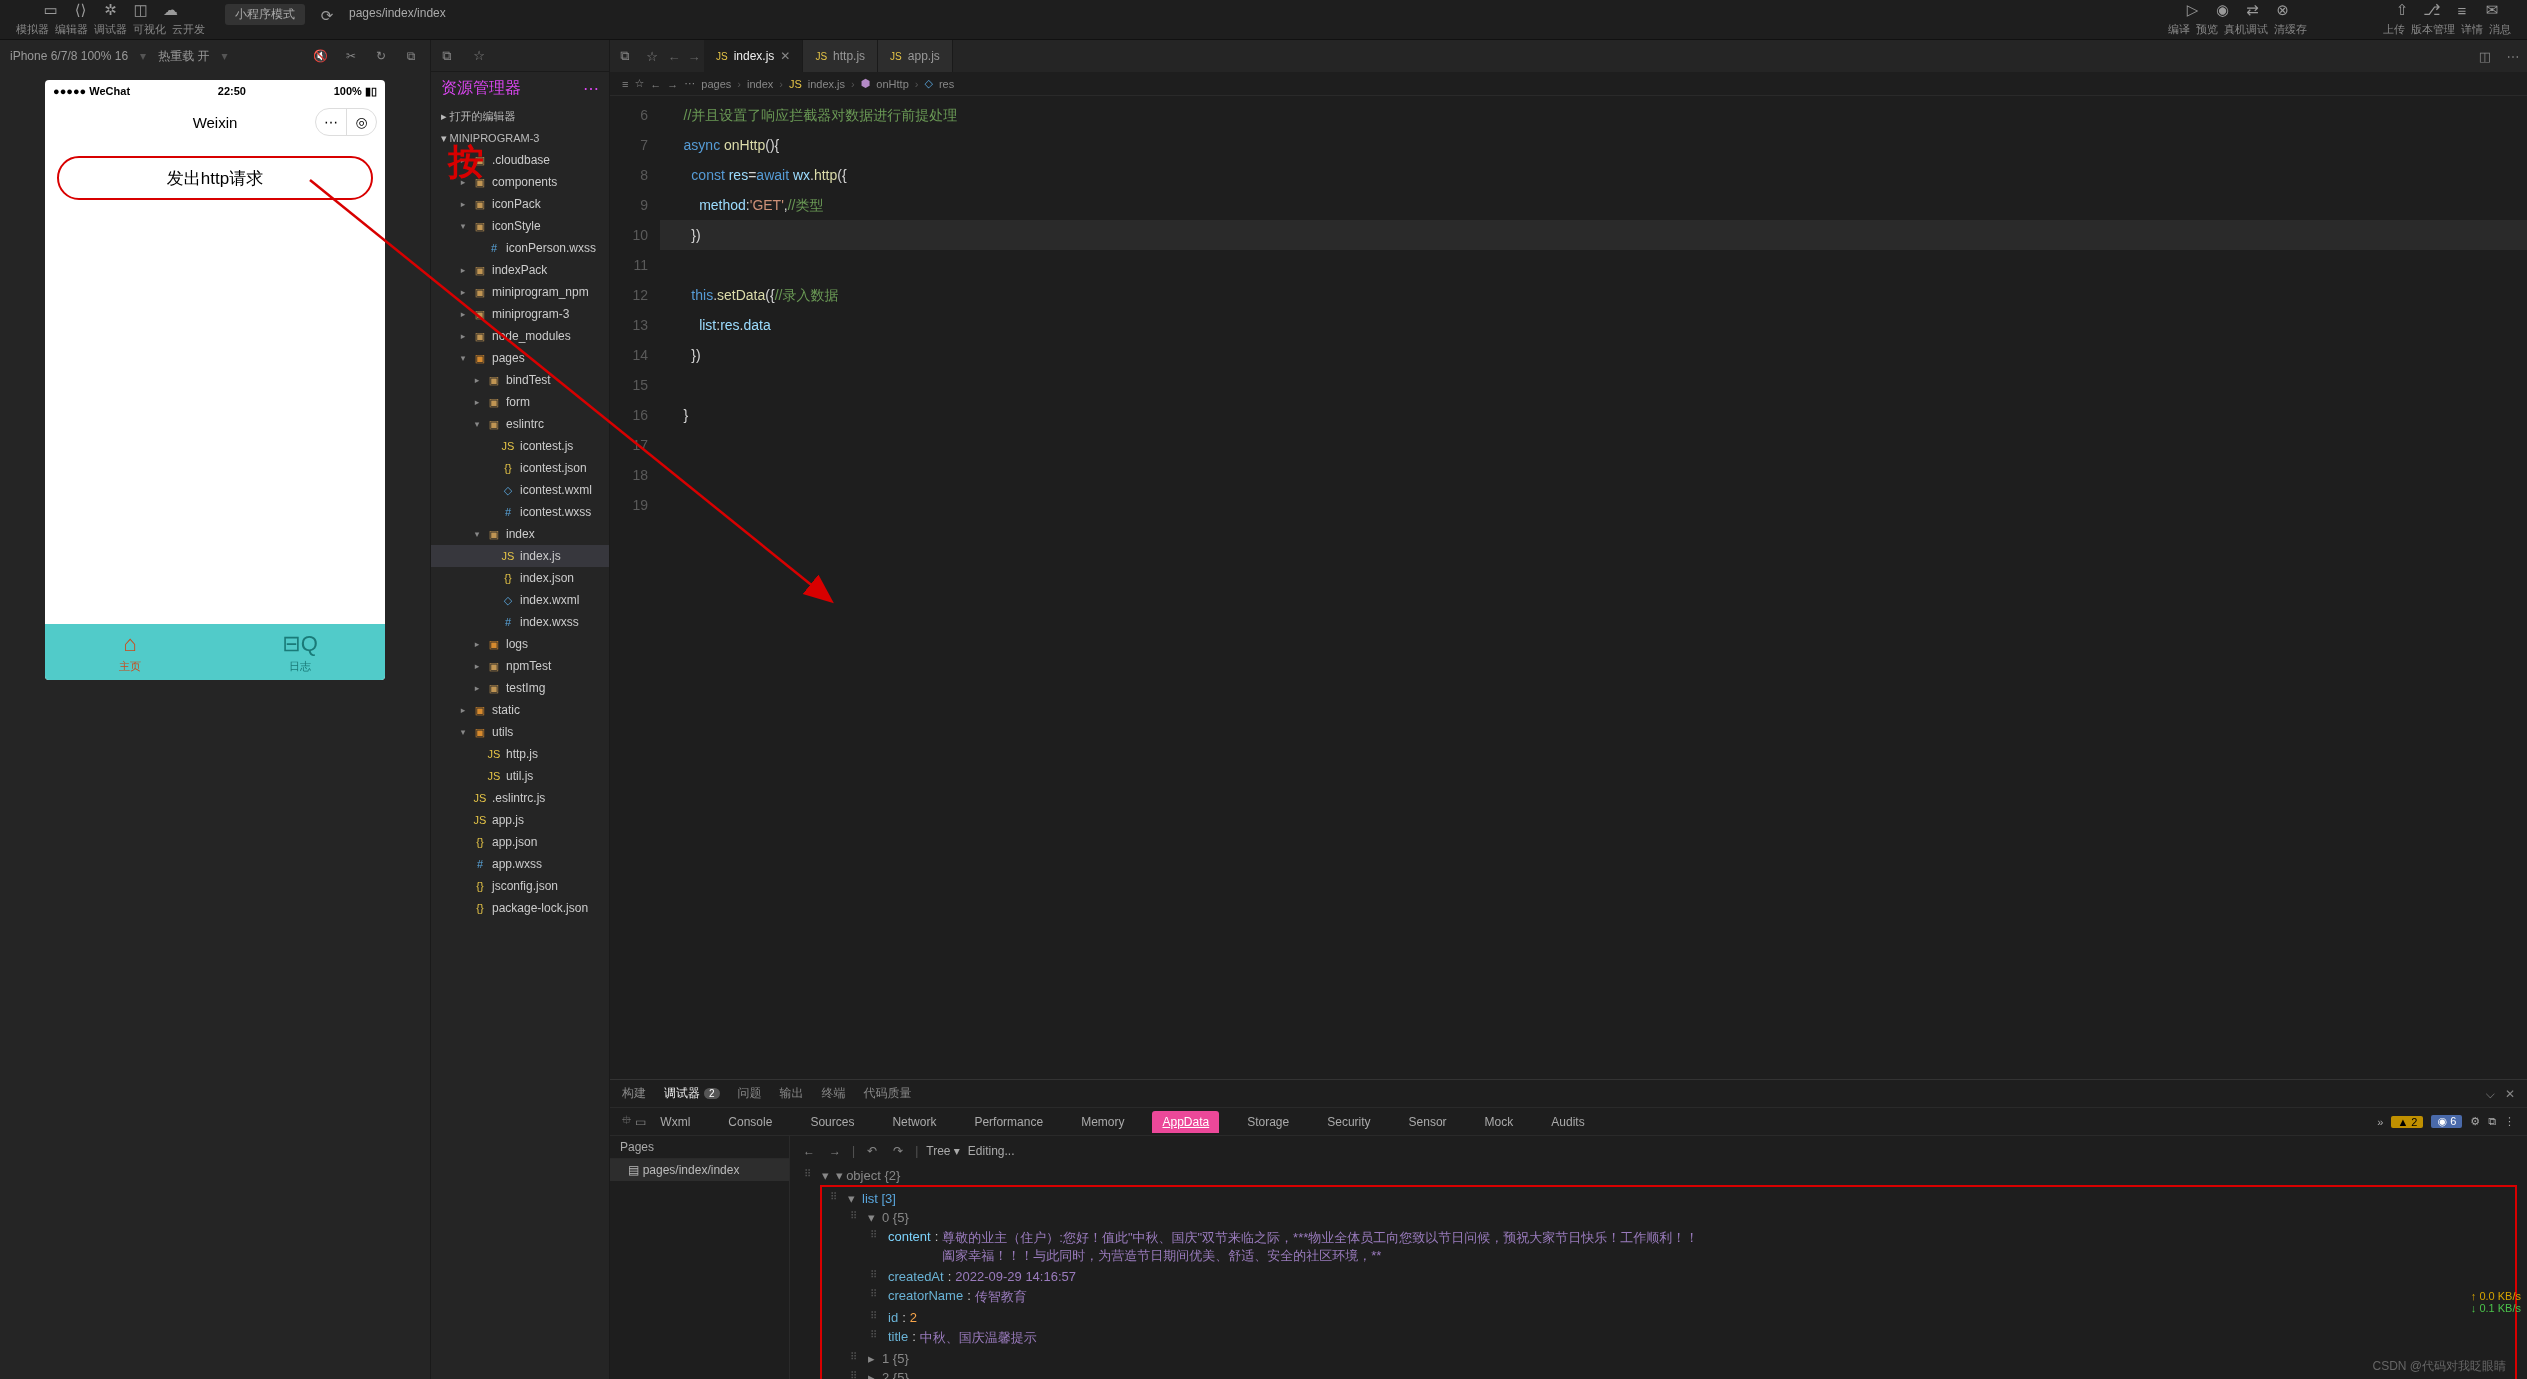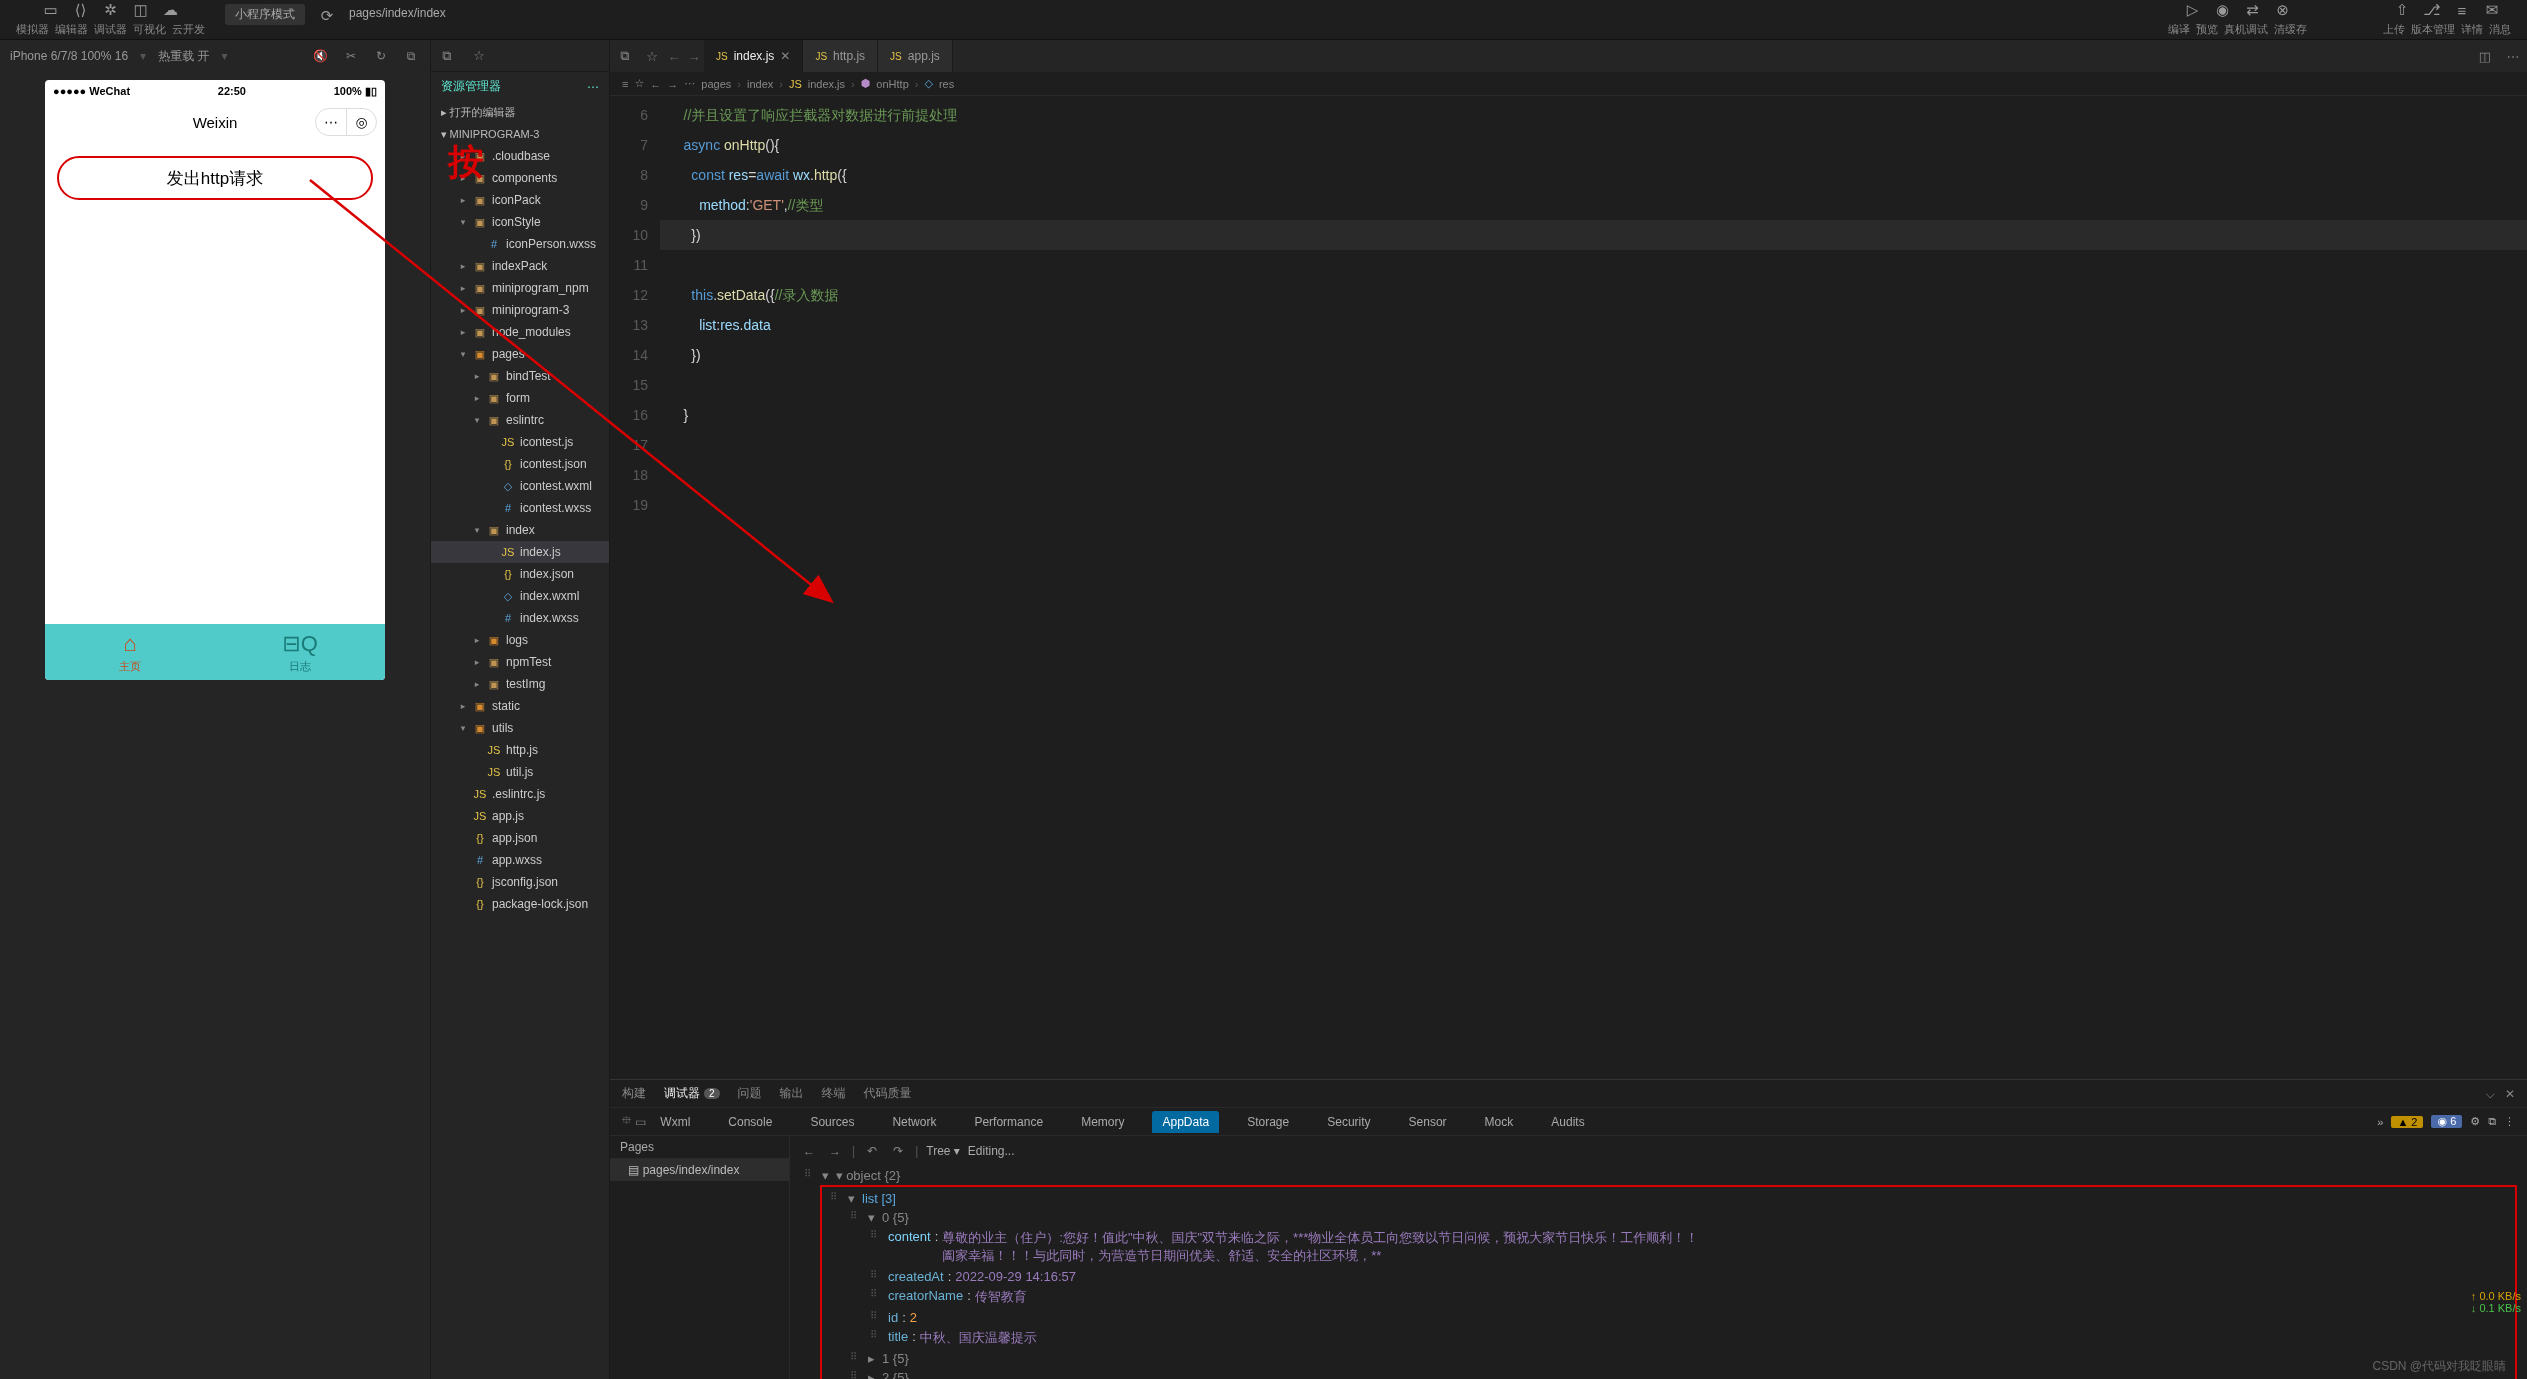--- a/index.html
+++ b/index.html
@@ -30,21 +30,21 @@
 .http-btn { margin:14px 12px; border:2.5px solid #d80000; border-radius:50%/100%; border-radius:22px; height:44px; display:flex; align-items:center; justify-content:center; font-size:17px; color:#000; }
 .btn-annotation { position:absolute; right:-54px; top:66px; color:#d80000; font-size:36px; font-weight:700; }
 .tab-bar { height:56px; background:#51cbc9; display:flex; }
 .tab-item { flex:1; display:flex; flex-direction:column; align-items:center; justify-content:center; gap:2px; font-size:11px; color:#1a7a78; }
 .tab-item.active { color:#cc4a1a; }
 .tab-icon { font-size:22px; }
 
 .explorer { width:180px; background:#252525; display:flex; flex-direction:column; border-left:1px solid #1a1a1a; border-right:1px solid #1a1a1a; }
 .exp-tabs { height:32px; display:flex; align-items:center; border-bottom:1px solid #1a1a1a; }
 .exp-tab { width:32px; height:32px; display:flex; align-items:center; justify-content:center; color:#888; }
-.exp-header { padding:6px 10px; font-size:12px; color:#5eead4; display:flex; justify-content:space-between; align-items:center; }
+.exp-header { padding:6px 10px; font-size:16px; color:#d946ef; display:flex; justify-content:space-between; align-items:center; }
 .exp-section { padding:4px 0 4px 10px; font-size:11px; color:#bbb; cursor:pointer; }
 .exp-tree { flex:1; overflow:auto; font-size:12px; }
 .tree-item { display:flex; align-items:center; height:22px; color:#ccc; gap:5px; white-space:nowrap; cursor:pointer; }
 .tree-item.selected { background:#37373d; }
 .tree-indent { flex-shrink:0; }
 .tree-chevron { width:10px; color:#888; font-size:9px; text-align:center; }
 .file-icon { width:14px; text-align:center; font-size:11px; }
 .folder-icon { color:#c09553; }
 .js-icon { color:#e6c547; }
 .json-icon { color:#e6c547; }
@@ -71,21 +71,21 @@
 .tok-punc { color:#d4d4d4; }
 
 .bottom-panel { height:300px; display:flex; flex-direction:column; border-top:1px solid #333; background:#1e1e1e; }
 .bp-tabs { height:28px; display:flex; align-items:center; padding:0 12px; gap:18px; font-size:12px; color:#888; border-bottom:1px solid #2a2a2a; }
 .bp-tab { cursor:pointer; display:flex; align-items:center; gap:4px; }
 .bp-tab.active { color:#eee; }
 .bp-tab .badge { background:#555; color:#fff; font-size:10px; padding:0 5px; border-radius:8px; }
 .bp-right { margin-left:auto; display:flex; gap:10px; color:#888; }
 .devtools-tabs { height:28px; display:flex; align-items:center; padding:0 12px; gap:4px; font-size:12px; color:#aaa; border-bottom:1px solid #2a2a2a; }
 .dt-tab { padding:4px 10px; cursor:pointer; }
-.dt-tab.active { background:#0369a1; color:#fff; border-radius:3px 3px 0 0; }
+.dt-tab.active { background:#ec4899; color:#fff; border-radius:3px 3px 0 0;text-decoration:underline; }
 .dt-right { margin-left:auto; display:flex; gap:8px; align-items:center; font-size:11px; }
 .dt-warn { background:#c09000; color:#000; padding:0 6px; border-radius:2px; }
 .dt-info { background:#4a6aaa; color:#fff; padding:0 6px; border-radius:2px; }
 .appdata-body { flex:1; display:flex; overflow:hidden; font-family:"Consolas","Menlo",monospace; font-size:13px; }
 .appdata-left { width:180px; border-right:1px solid #2a2a2a; display:flex; flex-direction:column; }
 .ad-pages-header { padding:4px 10px; color:#aaa; font-size:12px; border-bottom:1px solid #2a2a2a; }
 .ad-page-item { padding:4px 10px 4px 18px; color:#bbb; font-size:12px; background:#2d2d2d; }
 .appdata-right { flex:1; overflow:auto; padding:4px 10px; position:relative; }
 .ad-toolbar { display:flex; gap:8px; align-items:center; font-size:12px; color:#aaa; height:22px; }
 .ad-toolbar .tb-btn { width:18px; height:18px; display:flex; align-items:center; justify-content:center; color:#888; }

